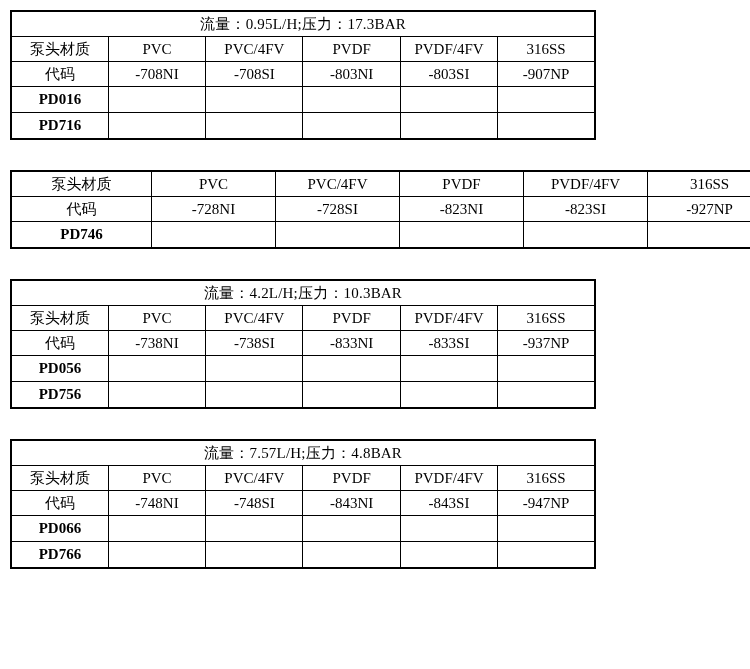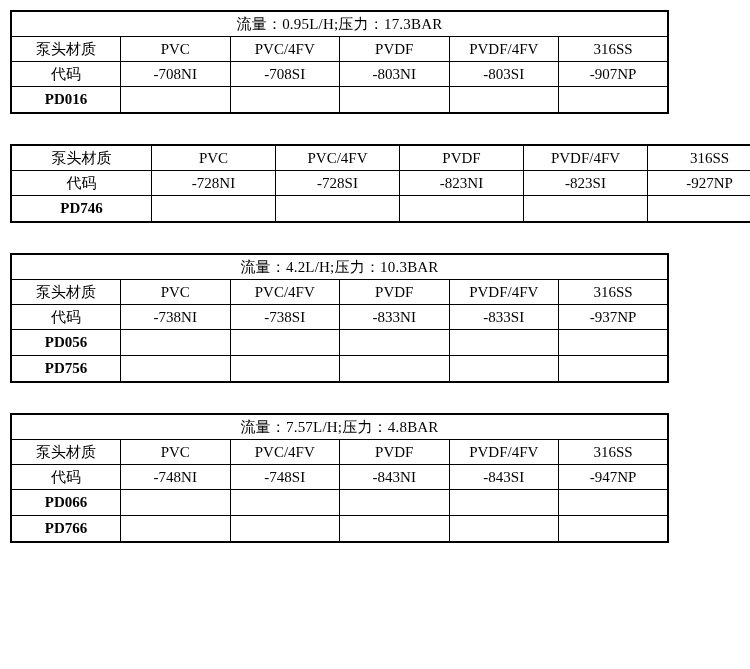--- a/index.html
+++ b/index.html
@@ -17,21 +17,21 @@
   .page {
     width: 750px;
     height: 669px;
     position: relative;
     box-sizing: border-box;
     padding: 10px 10px 0 10px;
   }
   .spec-table {
     border-collapse: collapse;
     table-layout: fixed;
-    width: 659px;
+    width: 586px;
     margin-bottom: 30px;
     border: 2px solid #000000;
   }
   .spec-table td {
     border: 1px solid #000000;
     height: 24px;
     text-align: center;
     vertical-align: middle;
     font-size: 15px;
     padding: 0 2px;
@@ -82,20 +82,28 @@
       <td>-907NP</td>
     </tr>
     <tr class="blank-row">
       <td class="rowlabel-left">PD016</td>
       <td></td>
       <td></td>
       <td></td>
       <td></td>
       <td></td>
     </tr>
+    <tr class="blank-row">
+      <td class="rowlabel-left">PD716</td>
+      <td></td>
+      <td></td>
+      <td></td>
+      <td></td>
+      <td></td>
+    </tr>
   </tbody>
     </table>
 
   <table class="spec-table">
     <tbody>
     <tr class="header-row">
       <td class="col-label">泵头材质</td>
       <td class="col-data">PVC</td>
       <td class="col-data">PVC/4FV</td>
       <td class="col-data">PVDF</td>

